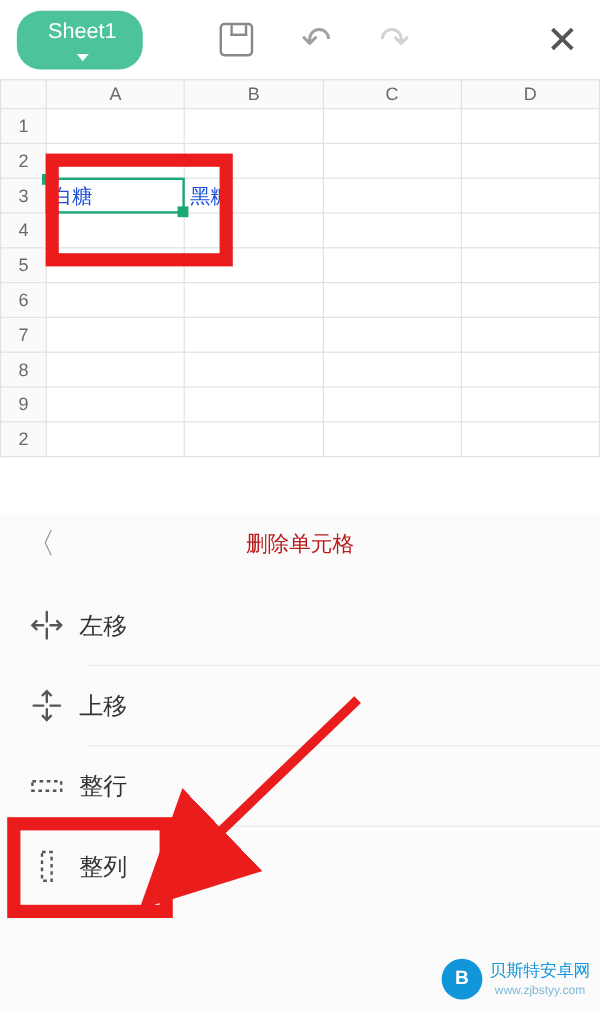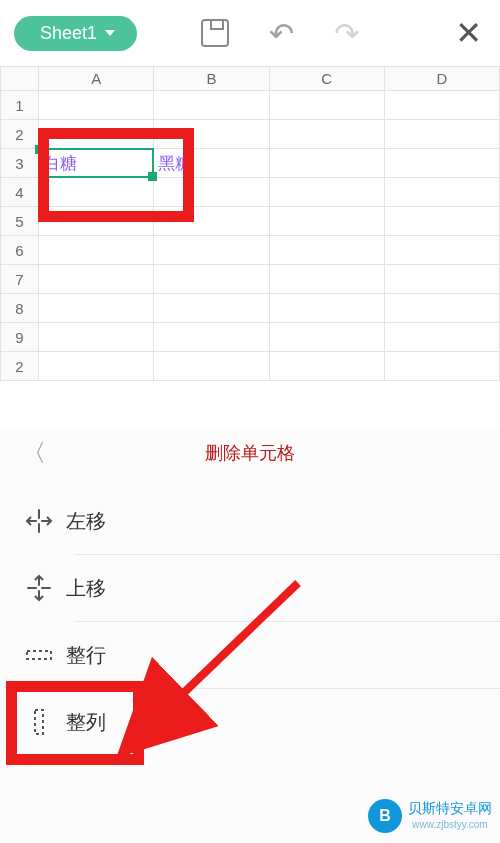--- a/index.html
+++ b/index.html
@@ -2,37 +2,37 @@
 <html><head>
 <meta charset="utf-8">
 <style>
   * { box-sizing: border-box; margin: 0; padding: 0; }
   html, body { width: 500px; height: 843px; font-family: "PingFang SC", "Microsoft YaHei", sans-serif; background: #fff; overflow: hidden; }
 
   
   .topbar { height: 66px; display: flex; align-items: center; padding: 0 14px; gap: 28px; }
   .sheet-tab {
     background: #4cc39a; color: #fff; border-radius: 20px; padding: 7px 22px 7px 26px;
-    font-size: 18px; display: flex; align-items: center; gap: 8px;
+    font-size: 18px; display: flex; align-items: center; gap: 8px; flex-direction: column;
   }
   .sheet-tab .tri { width:0; height:0; border-left:5px solid transparent; border-right:5px solid transparent; border-top:6px solid #fff; }
   .tb-icons { display: flex; align-items: center; gap: 40px; flex: 1; justify-content: flex-start; margin-left: 36px;}
   .icon-save { width:28px; height:28px; border:2px solid #888; border-radius:4px; position:relative; }
   .icon-save::after { content:""; position:absolute; top:0; left:7px; width:10px; height:7px; border:2px solid #888; border-top:none; }
   .icon-undo, .icon-redo { font-size: 30px; color:#a0a0a0; }
   .icon-redo { color:#d2d2d2; }
   .icon-close { font-size: 32px; color:#555; margin-left:auto; margin-right:4px;}
 
   
   .sheet-wrap { position: relative; height: 362px; }
   .sheet { border-collapse: collapse; table-layout: fixed; width: 100%; }
   .sheet th, .sheet td { border: 1px solid #e2e2e2; font-weight: normal; }
   .sheet thead th { height: 24px; background:#fafafa; color:#6a6a6a; font-size:15px; }
   .sheet tbody th { width: 38px; background:#fafafa; color:#6a6a6a; font-size:15px; text-align:center; }
-  .sheet tbody td { height: 29px; font-size:17px; padding-left:4px; color:#8b5cf6; background:#fff; }
+  .sheet tbody td { height: 29px; font-size:17px; padding-left:4px; color:#1d4ed8; background:#fff; }
   .sheet thead th.rowhead { width:38px; }
   .sheet thead th.colhead { width:115px; }
 
   .cell-sel { position:relative; }
   .cell-sel::before {
     content:""; position:absolute; inset:-1px; border:2px solid #1aa874; pointer-events:none;
   }
   .handle-tl, .handle-br { position:absolute; width:9px; height:9px; background:#1aa874; }
   .handle-tl { top:-4px; left:-4px; }
   .handle-br { bottom:-4px; right:-4px; }

